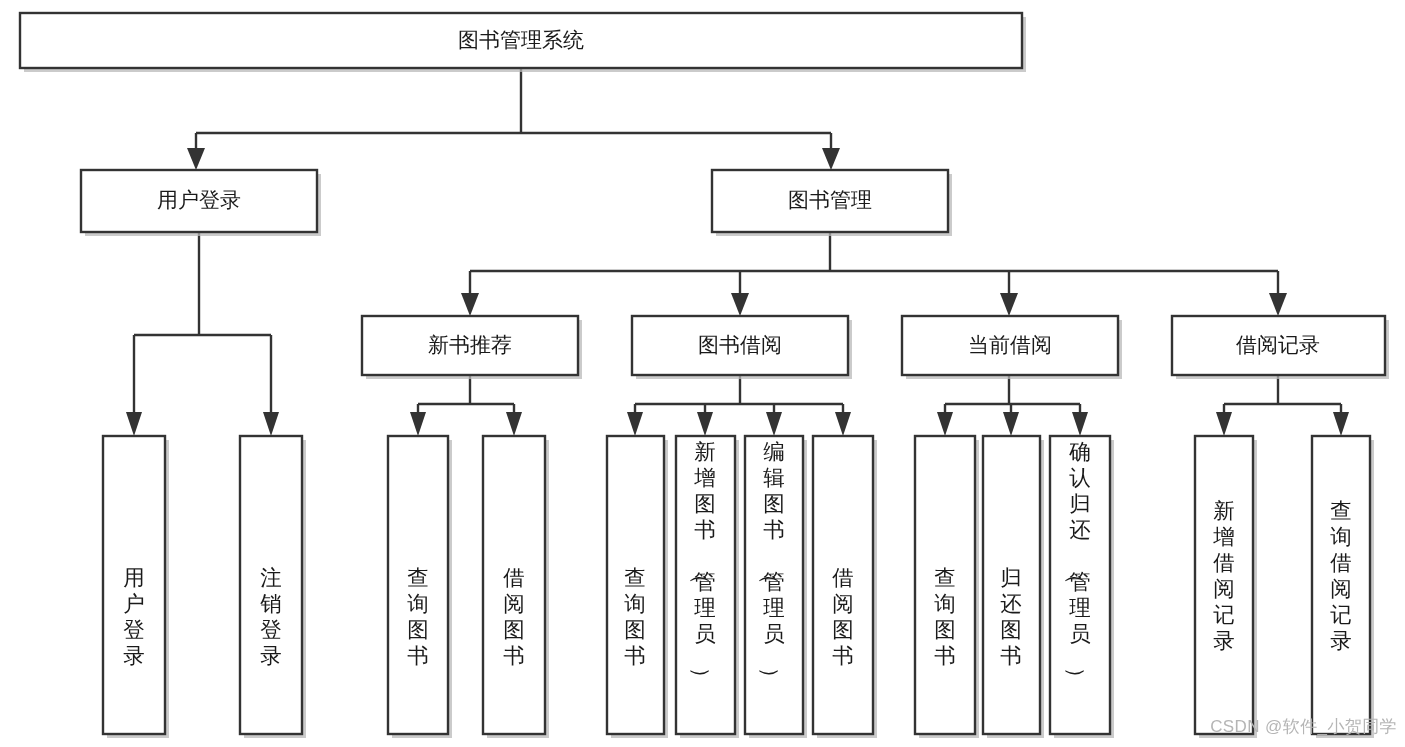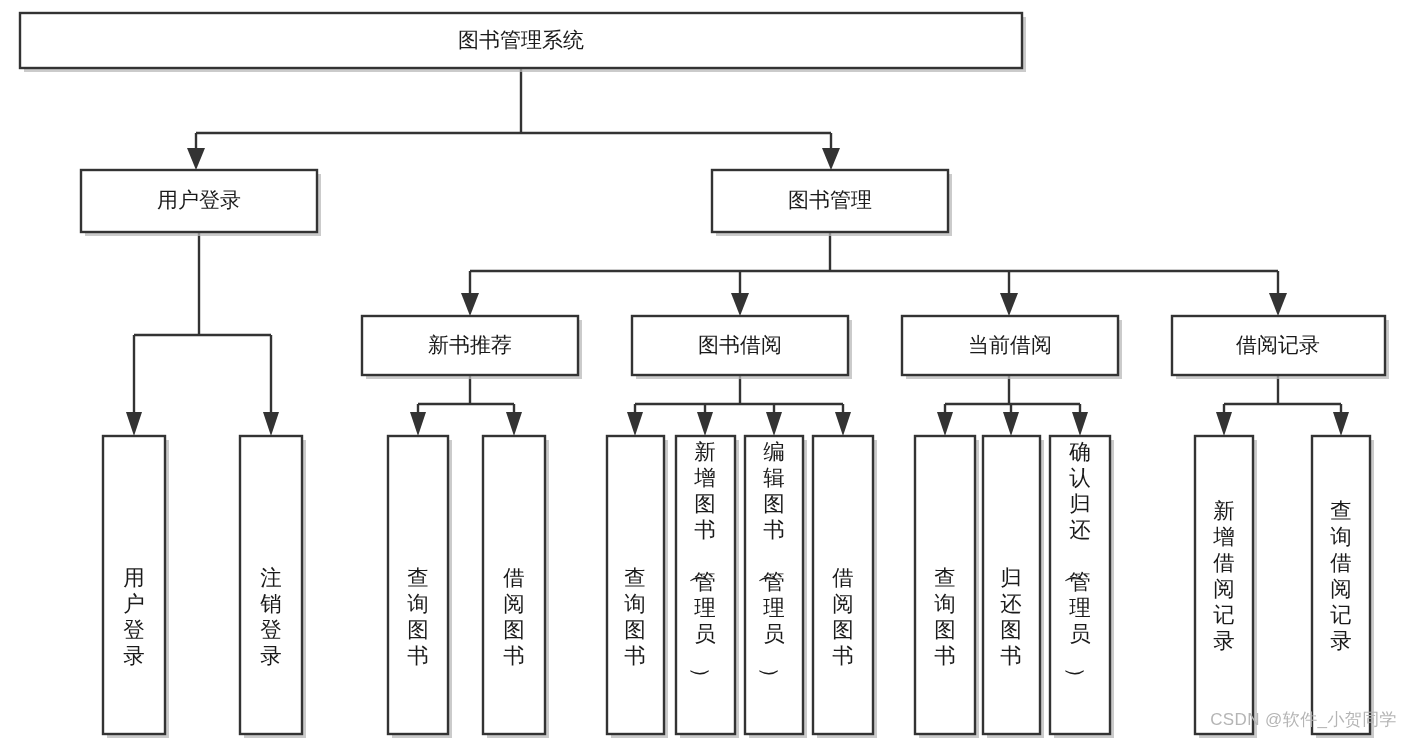--- a/index.html
+++ b/index.html
@@ -54,21 +54,21 @@
   }
   .node-label-v {
     font-family: "Liberation Sans", "DejaVu Sans", sans-serif;
     fill: #1a1a1a;
     font-size: 21.5px;
     text-anchor: middle;
   }
   .watermark {
     position: absolute;
     right: 8px;
-    bottom: 16px;
+    bottom: 9px;
     font-family: "Liberation Sans", "DejaVu Sans", sans-serif;
     font-size: 17px;
     color: #b5b5b5;
     letter-spacing: 0.4px;
     white-space: nowrap;
     user-select: none;
   }
 </style>
 </head>
 <body>

